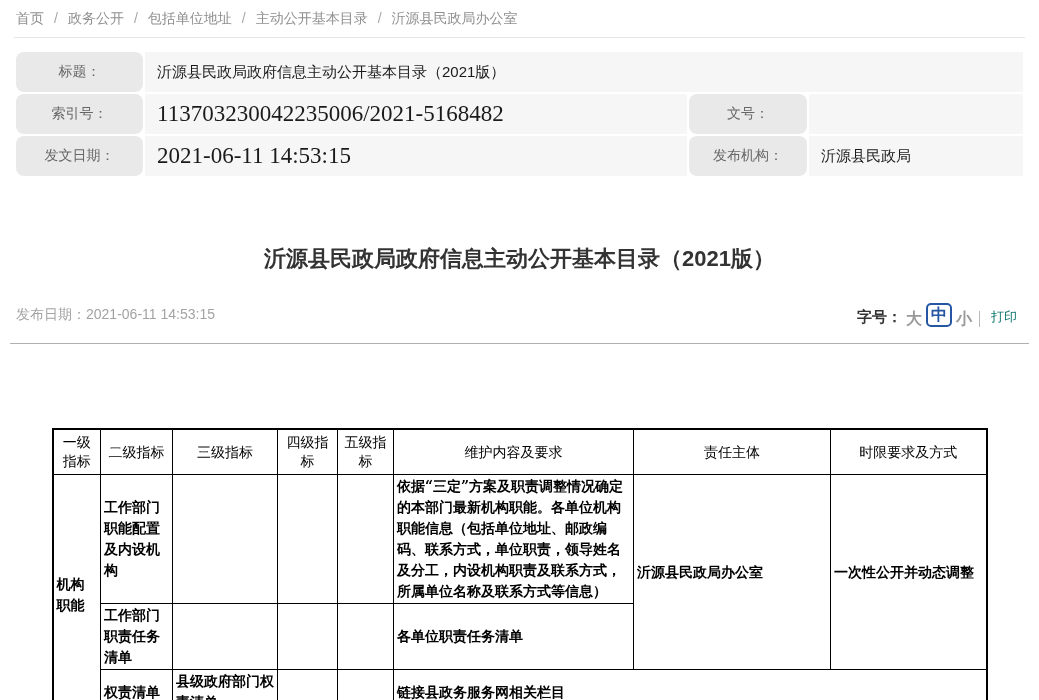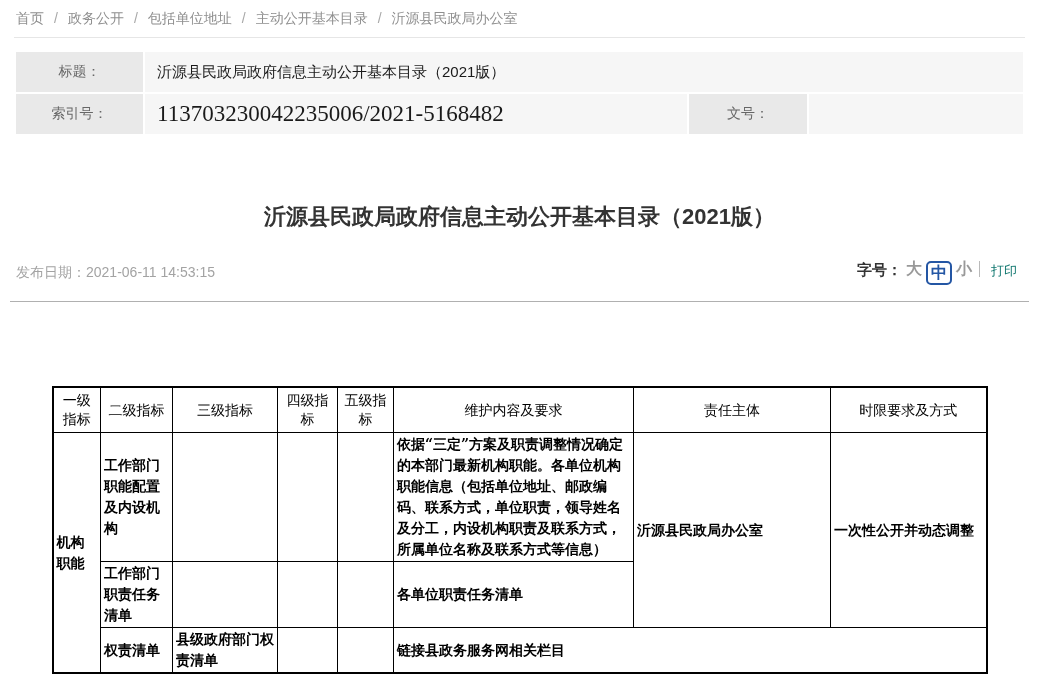--- a/index.html
+++ b/index.html
@@ -8,28 +8,28 @@
     font-family:"Liberation Sans",sans-serif;position:relative;
   }
   
   .breadcrumb{padding:10px 16px 9px;font-size:14px;color:#8f8f8f;}
   .breadcrumb a{color:#8f8f8f;text-decoration:none;cursor:pointer;}
   .breadcrumb .sep{margin:0 10px;color:#a8a8a8;}
   .rule-light{margin:0 14px;border-top:1px solid #e6e6e6;}
   
   table.meta{margin:12px 14px 0;border-collapse:separate;border-spacing:2px;table-layout:fixed;width:1011px;}
   table.meta td{height:38px;overflow:hidden;white-space:nowrap;}
-  .m-label{background:#e9e9e9;color:#666;font-size:14px;text-align:center;}
+  .m-label{background:#e9e9e9;color:#666;font-size:14px;text-align:center;border-radius:8px;}
   .m-value{background:#f6f6f6;color:#1a1a1a;font-size:15px;padding:0 12px;}
   .v-serif{font-family:"Liberation Serif",serif;font-size:23px;}
   
   .doc-title{margin:66px 20px 0;text-align:center;font-size:22px;font-weight:bold;color:#333;}
   .pub-row{display:flex;justify-content:space-between;align-items:center;margin:27px 16px 0;height:28px;}
   .pub-date{color:#a3a3a3;font-size:14px;}
-  .controls{display:flex;align-items:flex-start;gap:2px;}
+  .controls{display:flex;align-items:flex-end;gap:2px;}
   .fs-label{color:#333;font-weight:bold;font-size:15px;}
   .fs-btn{background:none;border:none;color:#999;font-size:16px;font-weight:bold;cursor:pointer;padding:0 2px;font-family:inherit;line-height:1;}
   .fs-btn.active{color:#2456a4;border:2px solid #2456a4;border-radius:5px;padding:2px 3px;}
   .vbar{width:1px;height:16px;background:#b9b9b9;margin:0 3px;}
   .print-btn{background:none;border:none;color:#0f766e;font-size:13px;cursor:pointer;font-family:inherit;}
   .rule-mid{margin:14px 10px 0;border-top:1px solid #b0b0b0;}
   
   table.cat{margin:84px auto 0;width:934px;border-collapse:collapse;table-layout:fixed;
     font-family:"DejaVu Serif",serif;font-size:14px;color:#000;border:2px solid #000;}
   table.cat th,table.cat td{border:1px solid #000;vertical-align:middle;font-weight:bold;}
@@ -60,20 +60,26 @@
   <tbody>
       <tr>
     <td class="m-label">标题：</td>
     <td class="m-value" colspan="3">沂源县民政局政府信息主动公开基本目录（2021版）</td>
   </tr>
   <tr>
     <td class="m-label">索引号：</td>
     <td class="m-value v-serif">113703230042235006/2021-5168482</td>
     <td class="m-label">文号：</td>
     <td class="m-value"></td>
+  </tr>
+  <tr>
+    <td class="m-label">发文日期：</td>
+    <td class="m-value v-serif">2021-06-11 14:53:15</td>
+    <td class="m-label">发布机构：</td>
+    <td class="m-value">沂源县民政局</td>
   </tr>
 </tbody>
   </table>
 
 <h1 class="doc-title">沂源县民政局政府信息主动公开基本目录（2021版）</h1>
 
 <div class="pub-row">
   <div class="pub-date"><span>发布日期：</span><span>2021-06-11 14:53:15</span></div>
   <div class="controls">
     <span class="fs-label">字号：</span>

